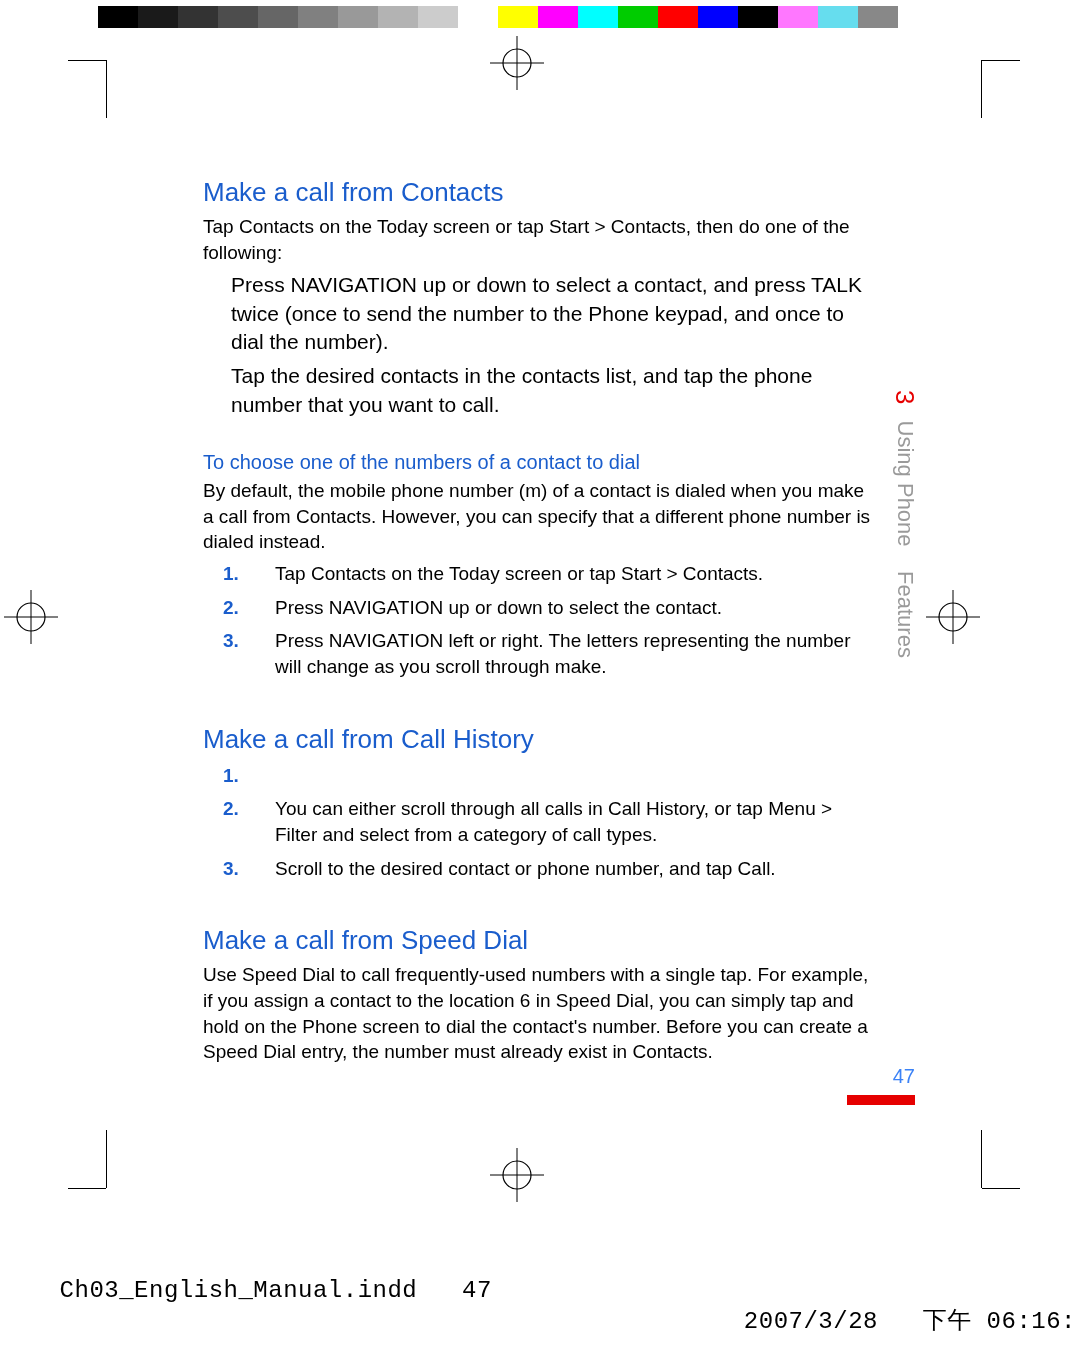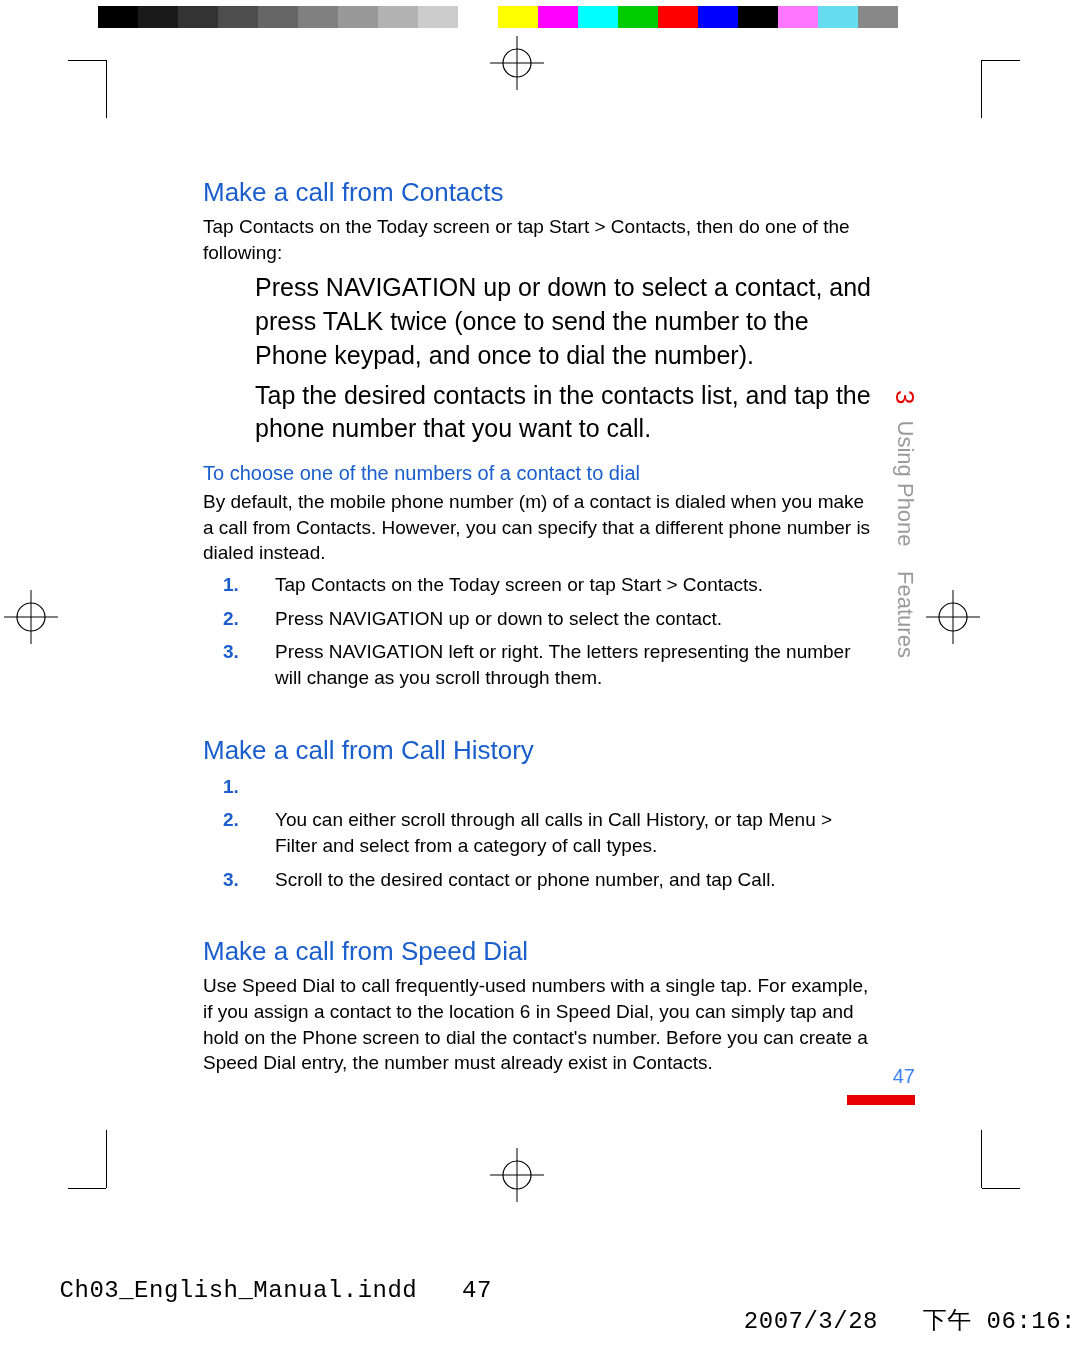--- a/index.html
+++ b/index.html
@@ -56,30 +56,30 @@
     color: #1a5dcc;
     font-weight: 400;
     font-size: 26px;
     margin: 0 0 4px 0;
     font-family: Arial, "Helvetica Neue", sans-serif;
   }
   h3.blue-sm {
     color: #1a5dcc;
     font-weight: 400;
     font-size: 20px;
-    margin: 14px 0 2px 0;
+    margin: 30px 0 2px 0;
     font-family: Arial, "Helvetica Neue", sans-serif;
   }
   p.body {
     margin: 0 0 6px 0;
     font-size: 19px;
   }
   .indent-block {
-    margin-left: 52px;
-    font-size: 25px;
+    margin-left: 28px;
+    font-size: 21px;
   }
   .indent-block p { margin: 0 0 6px 0; }
   ol.numlist {
     list-style: none;
     margin: 6px 0 0 0;
     padding: 0;
     font-size: 19px;
   }
   ol.numlist li {
     display: flex;
@@ -224,21 +224,21 @@
       <li>
           <span class="num">1.</span>
           <span class="txt">Tap Contacts on the Today screen or tap Start &gt; Contacts.</span>
         </li>
       <li>
           <span class="num">2.</span>
           <span class="txt">Press NAVIGATION up or down to select the contact.</span>
         </li>
       <li>
           <span class="num">3.</span>
-          <span class="txt">Press NAVIGATION left or right. The letters representing the number will change as you scroll through them.</span>
+          <span class="txt">Press NAVIGATION left or right. The letters representing the number will change as you scroll through make.</span>
         </li>
     </ol>
 
     <div class="section-gap"></div>
 
     <h2 class="blue">Make a call from Call History</h2>
     <ol class="numlist">
       <li>
           <span class="num">1.</span>
         </li>

